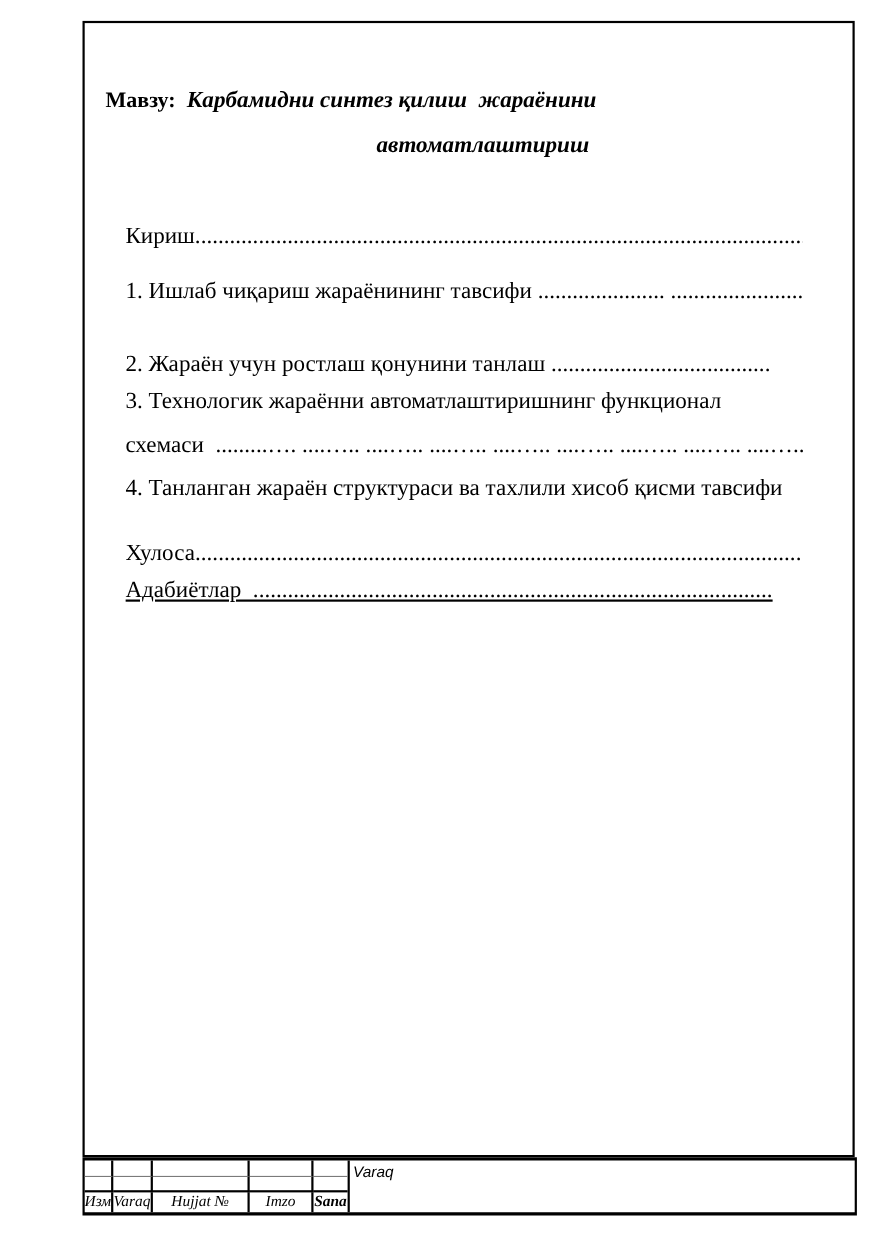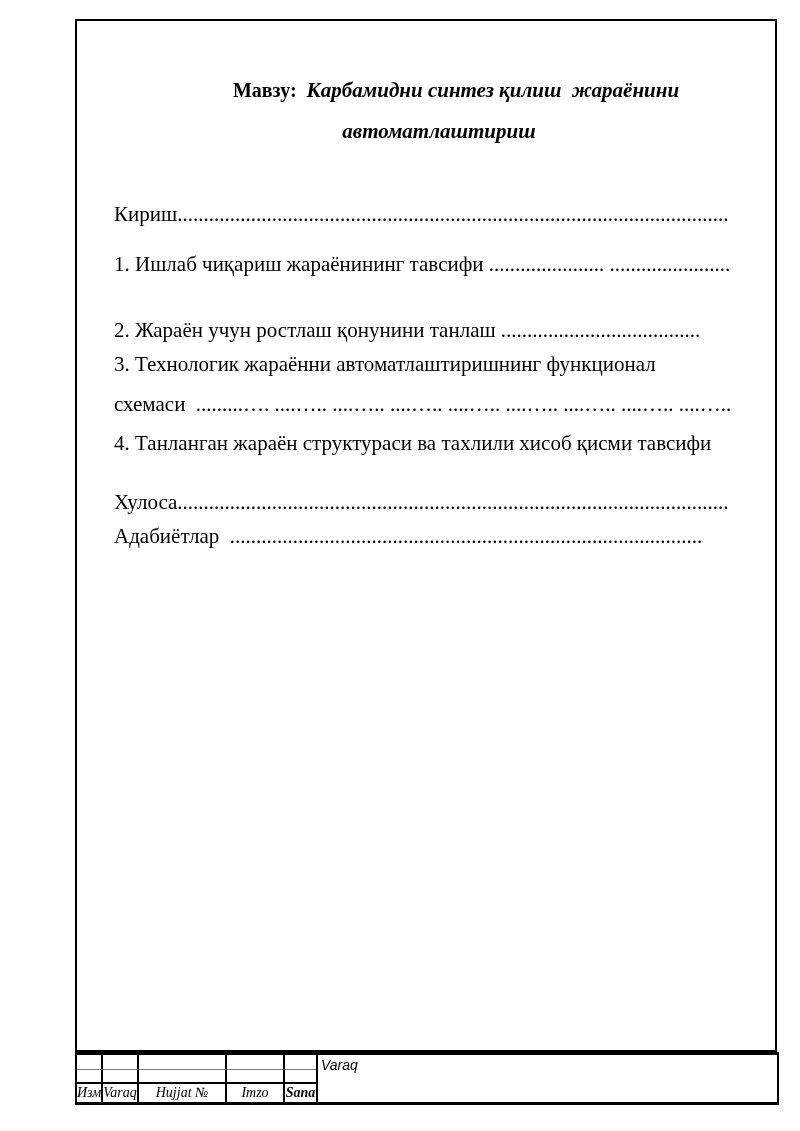--- a/index.html
+++ b/index.html
@@ -19,24 +19,24 @@
     position: absolute;
     left: 75px;
     top: 19px;
     width: 702px;
     height: 1033px;
     border: 2px solid #000000;
     box-sizing: border-box;
   }
   .doc-title {
     position: absolute;
-    left: 130px;
+    left: 96px;
     top: 78px;
     width: 652px;
-    text-align: center;
+    text-align: left;
     white-space: pre;
   }
   .title-prefix {
     font-weight: bold;
     font-size: 20px;
   }
   .title-emph {
     font-weight: bold;
     font-style: italic;
     font-size: 21px;
@@ -61,21 +61,21 @@
     white-space: pre;
     overflow: hidden;
   }
   .toc-1 { top: 181px; }
   .toc-2 { top: 231px; }
   .toc-3 { top: 281px; margin-top: 37px; }
   .toc-4 { top: 331px; }
   .toc-5 { top: 371px; }
   .toc-6 { top: 410px; }
   .toc-7 { top: 469px; }
-  .toc-8 { top: 503px; }
+  .toc-8 { top: 503px; text-decoration: underline; }
 
   
   .stamp {
     position: absolute;
     left: 75px;
     top: 1052px;
     width: 704px;
     height: 53px;
     box-sizing: border-box;
     border: 2px solid #000000;

